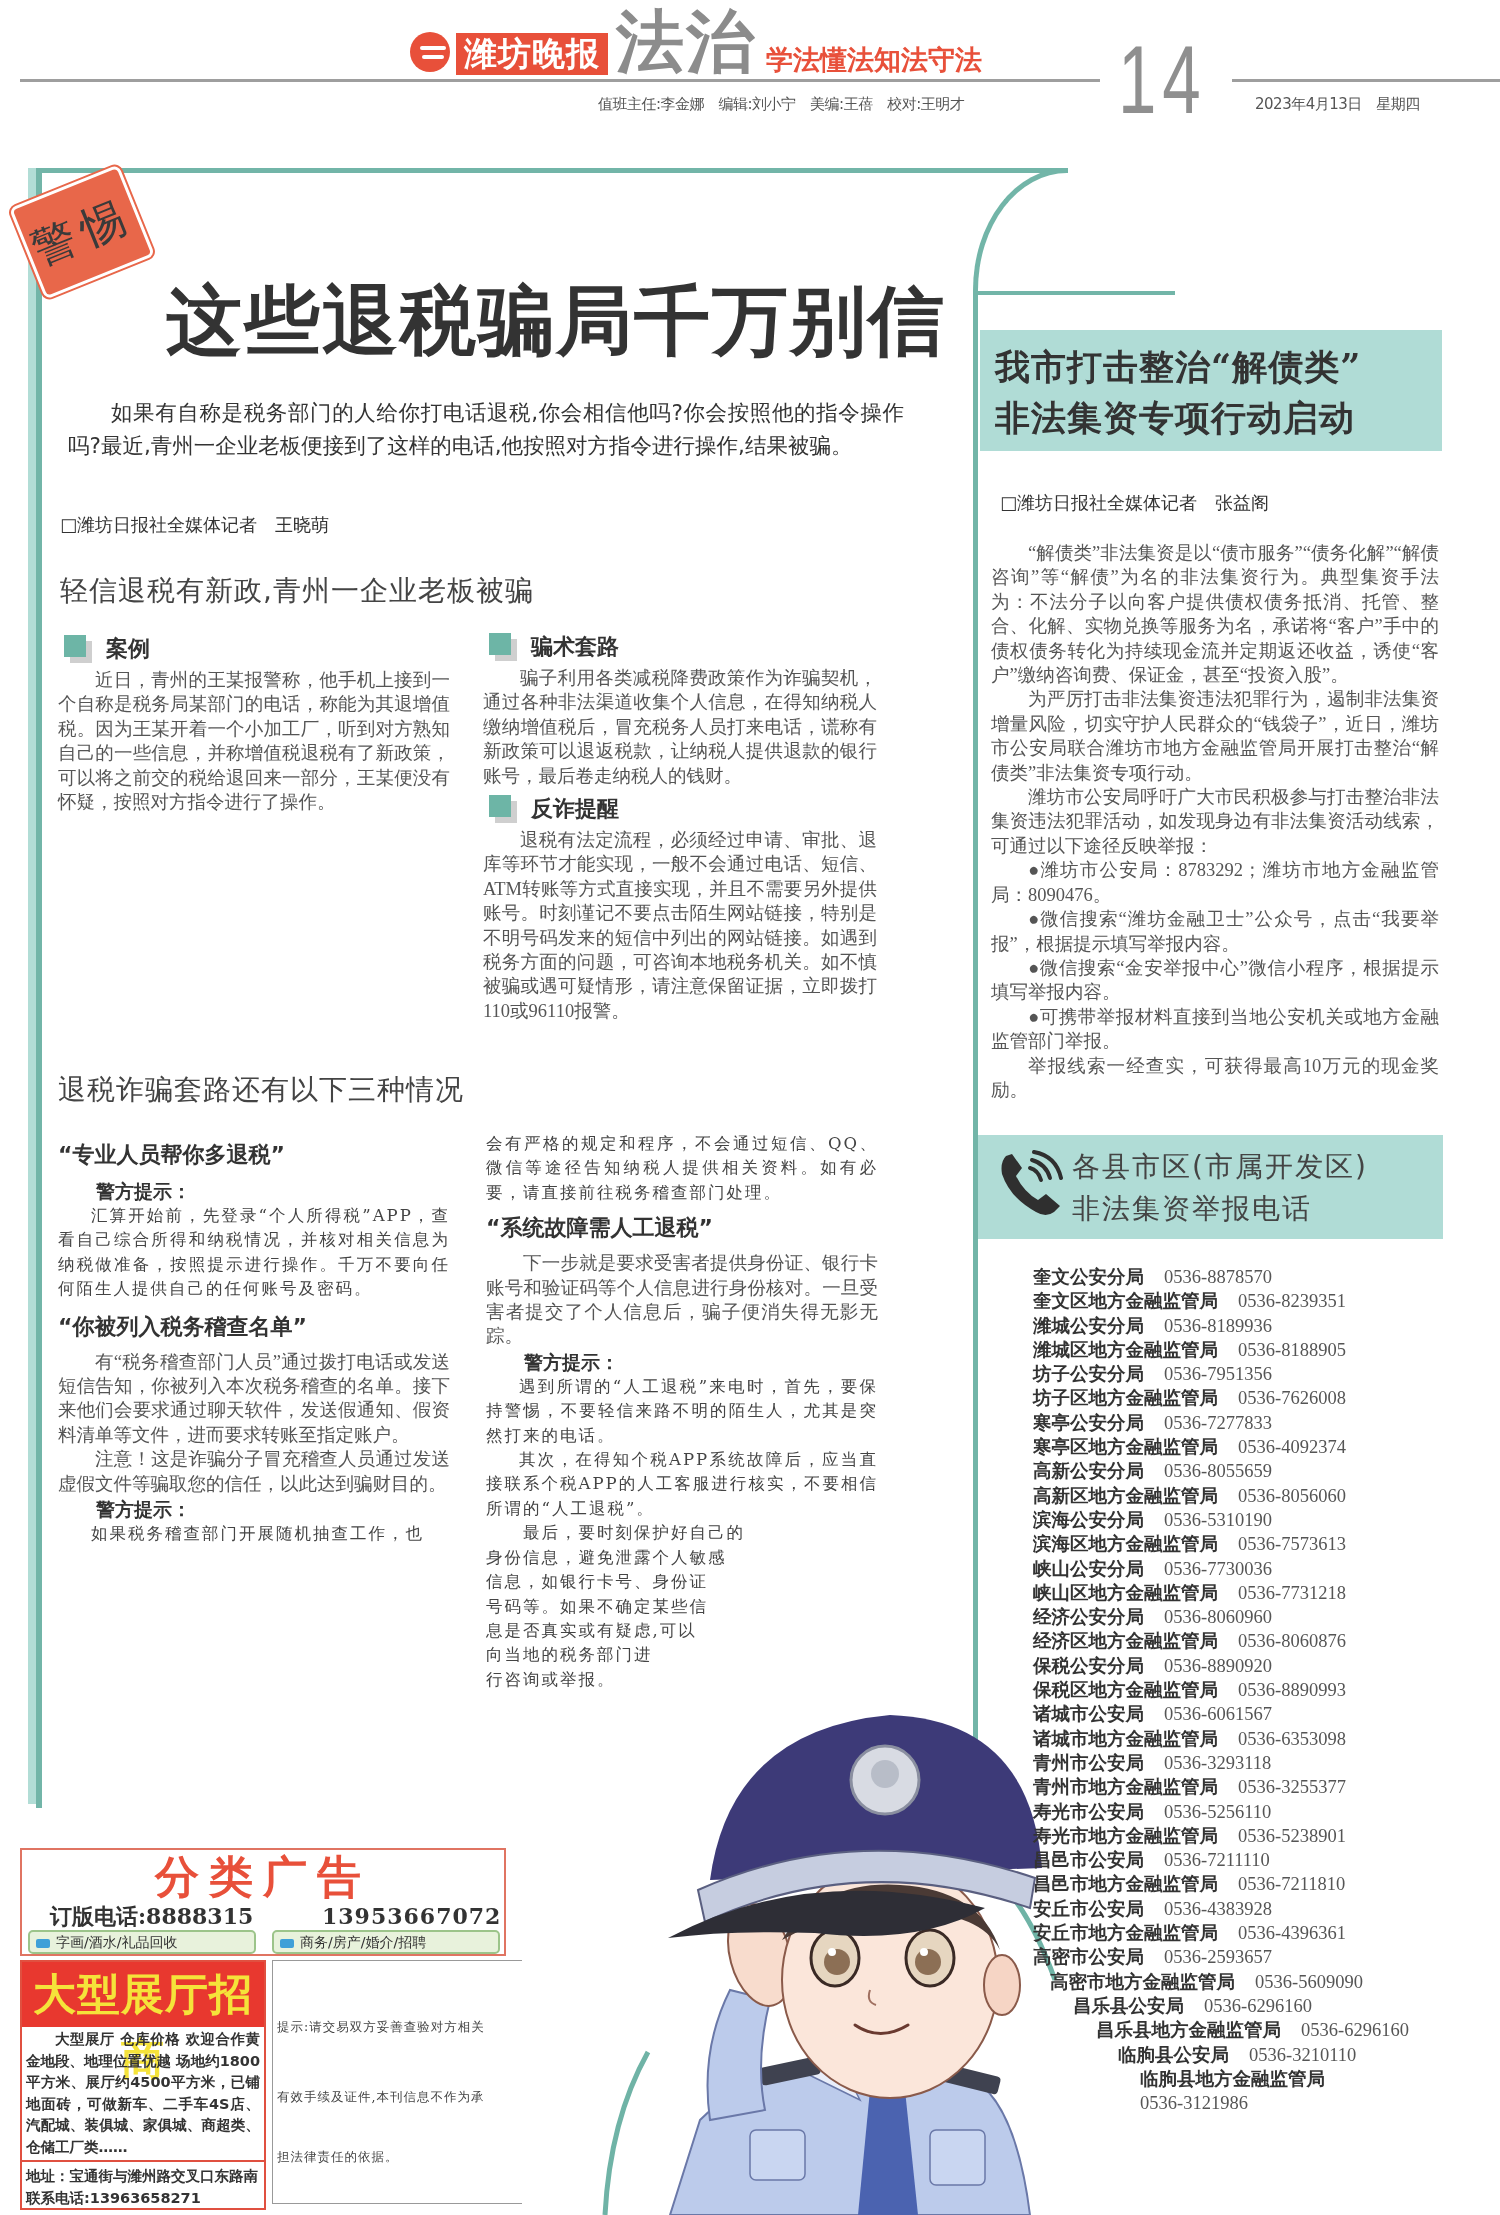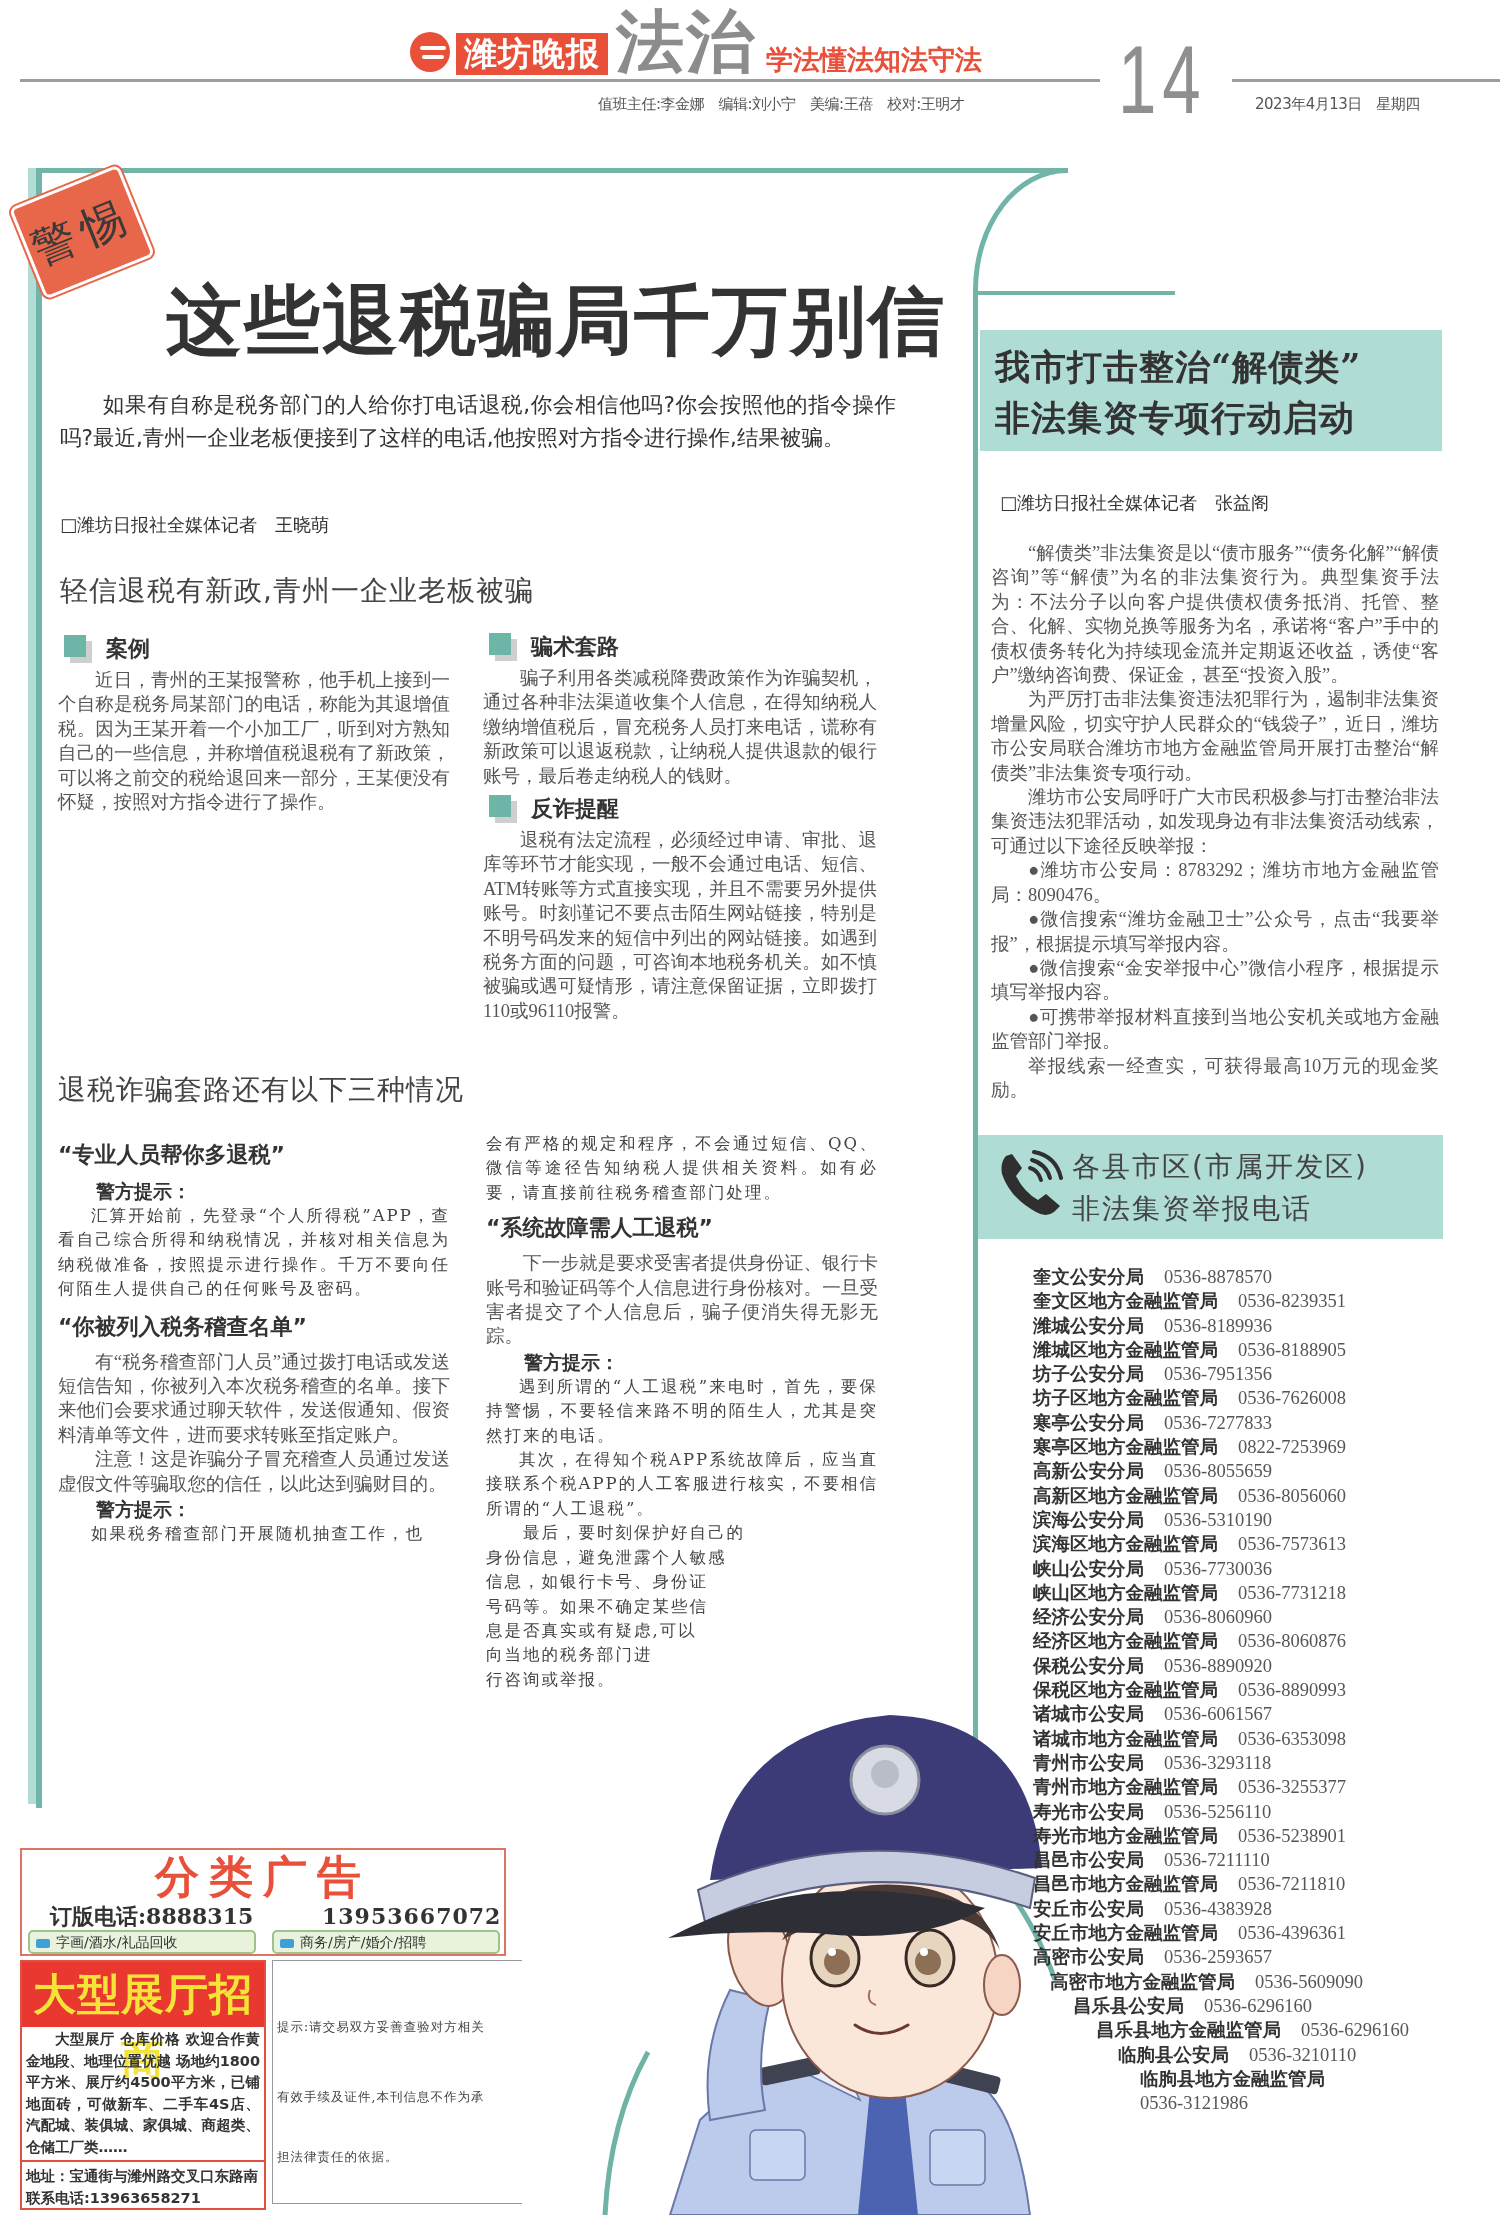--- a/index.html
+++ b/index.html
@@ -20,21 +20,21 @@
   
   .frame-top{left:28px;top:168px;width:1040px;height:5px;background:#72b5a8;}
   .frame-left-light{left:28px;top:168px;width:8px;height:1636px;background:#b2ddd6;}
   .frame-left-dark{left:36px;top:168px;width:6px;height:1640px;background:#72b5a8;}
   .divider-arch{left:973px;top:168px;width:94px;height:1572px;border-left:5px solid #72b5a8;border-top:5px solid #72b5a8;border-top-left-radius:94px 122px;box-sizing:border-box;}
   .arch-rule{left:975px;top:291px;width:200px;height:4px;background:#72b5a8;}
   
   .stamp{left:26px;top:186px;width:112px;height:92px;background:#e8674a;transform:rotate(-22deg);border-radius:4px;box-shadow:0 0 0 3px #fff,0 0 0 5px #e8674a;}
   .stamp span{display:block;text-align:center;font-size:44px;line-height:92px;color:#3a3a3a;letter-spacing:8px;}
   .headline{left:166px;top:276px;font-size:76px;line-height:90px;font-weight:bold;color:#333;letter-spacing:2px;}
-  .intro{left:60px;top:388px;width:836px;font-size:21.5px;line-height:33px;color:#333;text-indent:2em;text-align:justify;margin:0;}
+  .intro{left:60px;top:388px;width:836px;font-size:21.5px;line-height:33px;color:#333;text-indent:2em;text-align:justify;margin:8px;}
   .byline{font-size:18px;line-height:22px;color:#333;}
   .subhead{font-size:28px;line-height:34px;color:#444;font-weight:normal;letter-spacing:1px;}
   .sec-head{height:30px;display:flex;align-items:center;margin-bottom:4px;}
   .sec-icon{position:relative;width:28px;height:28px;margin:0 14px 0 6px;}
   .sec-icon:before{content:"";position:absolute;left:6px;top:6px;width:22px;height:22px;background:#cfcfcf;}
   .sec-icon:after{content:"";position:absolute;left:0;top:0;width:22px;height:22px;background:#6db5a6;}
   .sec-label{font-size:22px;font-weight:bold;color:#333;}
   .body-text{font-family:"Liberation Serif","DejaVu Serif",serif;font-size:18.5px;line-height:24.4px;color:#555;text-align:justify;}
   .body-text p{margin:0;text-indent:2em;}
   .case-title{font-size:22px;font-weight:bold;color:#333;line-height:34px;margin:0 0 6px 0;}
@@ -233,21 +233,21 @@
   </div>
 
   <div class="abs hot-list">
     <div class="hot-row"><span class="hot-name">奎文公安分局</span><span class="hot-num">0536-8878570</span></div>
     <div class="hot-row"><span class="hot-name">奎文区地方金融监管局</span><span class="hot-num">0536-8239351</span></div>
     <div class="hot-row"><span class="hot-name">潍城公安分局</span><span class="hot-num">0536-8189936</span></div>
     <div class="hot-row"><span class="hot-name">潍城区地方金融监管局</span><span class="hot-num">0536-8188905</span></div>
     <div class="hot-row"><span class="hot-name">坊子公安分局</span><span class="hot-num">0536-7951356</span></div>
     <div class="hot-row"><span class="hot-name">坊子区地方金融监管局</span><span class="hot-num">0536-7626008</span></div>
     <div class="hot-row"><span class="hot-name">寒亭公安分局</span><span class="hot-num">0536-7277833</span></div>
-    <div class="hot-row"><span class="hot-name">寒亭区地方金融监管局</span><span class="hot-num">0822-7253969</span></div>
+    <div class="hot-row"><span class="hot-name">寒亭区地方金融监管局</span><span class="hot-num">0536-4092374</span></div>
     <div class="hot-row"><span class="hot-name">高新公安分局</span><span class="hot-num">0536-8055659</span></div>
     <div class="hot-row"><span class="hot-name">高新区地方金融监管局</span><span class="hot-num">0536-8056060</span></div>
     <div class="hot-row"><span class="hot-name">滨海公安分局</span><span class="hot-num">0536-5310190</span></div>
     <div class="hot-row"><span class="hot-name">滨海区地方金融监管局</span><span class="hot-num">0536-7573613</span></div>
     <div class="hot-row"><span class="hot-name">峡山公安分局</span><span class="hot-num">0536-7730036</span></div>
     <div class="hot-row"><span class="hot-name">峡山区地方金融监管局</span><span class="hot-num">0536-7731218</span></div>
     <div class="hot-row"><span class="hot-name">经济公安分局</span><span class="hot-num">0536-8060960</span></div>
     <div class="hot-row"><span class="hot-name">经济区地方金融监管局</span><span class="hot-num">0536-8060876</span></div>
     <div class="hot-row"><span class="hot-name">保税公安分局</span><span class="hot-num">0536-8890920</span></div>
     <div class="hot-row"><span class="hot-name">保税区地方金融监管局</span><span class="hot-num">0536-8890993</span></div>

